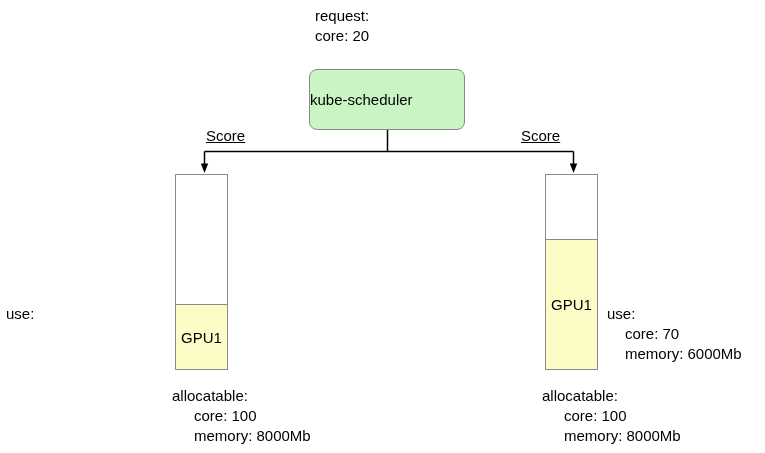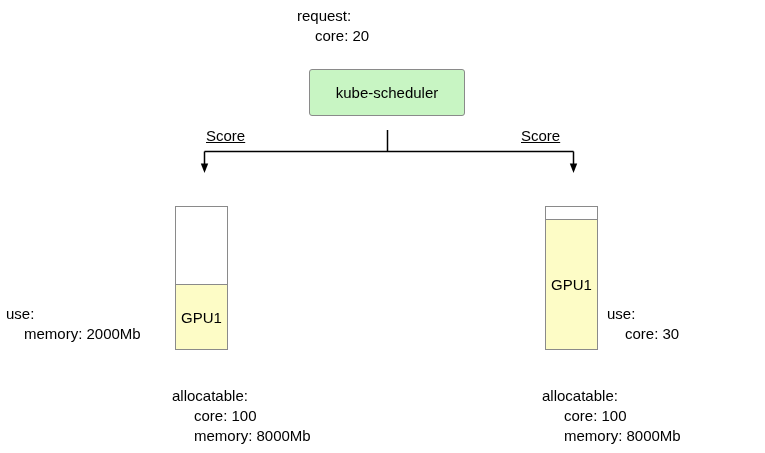--- a/index.html
+++ b/index.html
@@ -18,49 +18,48 @@
     line-height: 20px;
     font-size: 15px;
     white-space: nowrap;
   }
   .indent  { padding-left: 18px; }
   .indent2 { padding-left: 22px; }
 
   .scheduler-box {
     position: absolute;
     left: 309px; top: 69px;
-    width: 156px; height: 47px;
+    width: 156px; height: 61px;
     box-sizing: border-box;
     background: var(--scheduler-fill, #c8f5c3);
     border: 1px solid var(--border, #8a8a8a);
-    border-radius: 3px;
+    border-radius: 8px;
     display: flex;
     align-items: center;
-    justify-content: center;
+    justify-content: flex-start;
     font-size: 15px;
   }
 
   .edge-label {
     position: absolute;
     height: 20px; line-height: 20px;
     font-size: 15px;
     white-space: nowrap;
     text-decoration: underline;
   }
   .edge-label.left  { left: 206px; top: 126px; }
   .edge-label.right { left: 521px; top: 126px; }
 
   .node-bar {
     position: absolute;
     top: 174px;
-    width: 53px; height: 144px;
+    width: 53px; height: 196px;
     box-sizing: border-box;
     background: #ffffff;
     border: 1px solid var(--border, #8a8a8a);
-    margin-top: 32px;
   }
   .node-bar.left  { left: 175px; }
   .node-bar.right { left: 545px; }
 
   .gpu-fill {
     position: absolute;
     left: 0; right: 0; bottom: 0;
     box-sizing: border-box;
     background: var(--gpu-fill, #fdfcc6);
     border-top: 1px solid var(--border, #8a8a8a);
@@ -77,21 +76,21 @@
     left: 0; top: 0;
     width: 765px; height: 453px;
     pointer-events: none;
   }
 </style>
 </head>
 <body>
 
 <div class="canvas">
 
-  <div class="tblock" style="left:297px; top:6px;">
+  <div class="tblock" style="left:297px; top:6px;text-align:right;">
     <div class="tline">request:</div>
     <div class="tline indent">core: 20</div>
   </div>
 
   <div class="scheduler-box">
     <span>kube-scheduler</span>
   </div>
 
   <svg class="wires" viewBox="0 0 765 453" xmlns="http://www.w3.org/2000/svg">
     <line x1="387.5" y1="130" x2="387.5" y2="151.5" stroke="#000000" stroke-width="1.5"></line>
@@ -112,26 +111,26 @@
   </div>
 
   <div class="node-bar right">
     <div class="gpu-fill">
       <span>GPU1</span>
     </div>
   </div>
 
   <div class="tblock" style="left:6px; top:304px;">
     <div class="tline">use:</div>
-    <div class="tline indent">memory: 2000Mb</div>
   </div>
 
   <div class="tblock" style="left:607px; top:304px;">
     <div class="tline">use:</div>
-    <div class="tline indent">core: 30</div>
+    <div class="tline indent">core: 70</div>
+    <div class="tline indent">memory: 6000Mb</div>
   </div>
 
   <div class="tblock" style="left:172px; top:386px;">
     <div class="tline">allocatable:</div>
     <div class="tline indent2">core: 100</div>
     <div class="tline indent2">memory: 8000Mb</div>
   </div>
 
   <div class="tblock" style="left:542px; top:386px;">
     <div class="tline">allocatable:</div>

